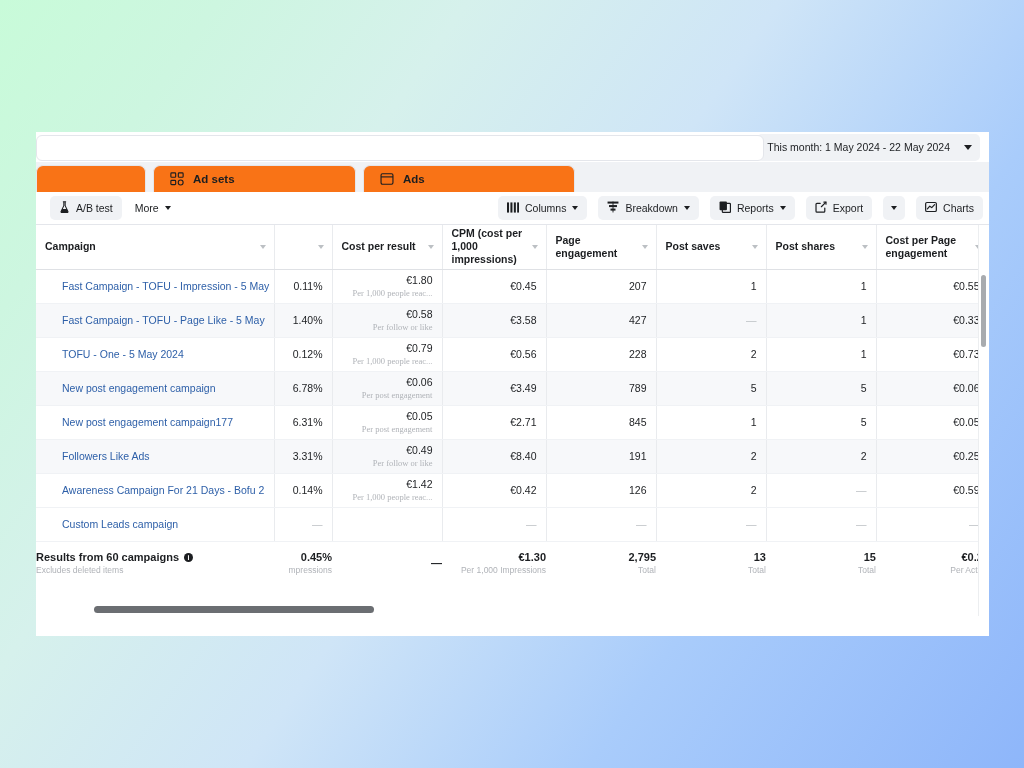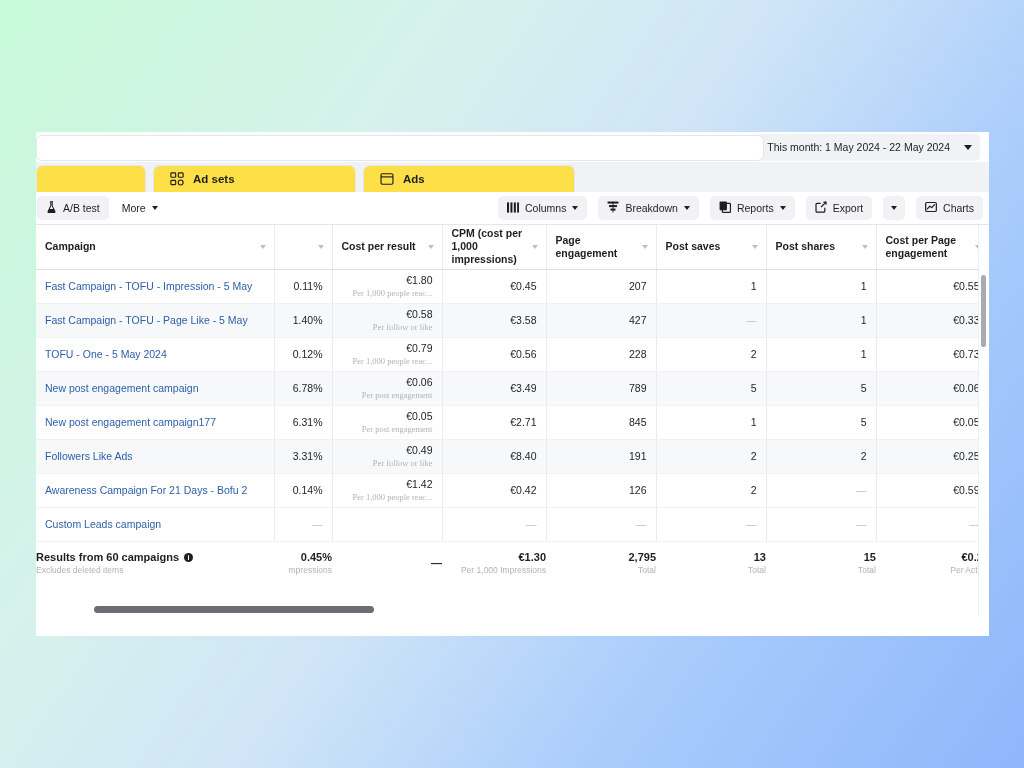--- a/index.html
+++ b/index.html
@@ -78,42 +78,42 @@
   }
   .tab {
     height: 27px;
     display: flex;
     align-items: center;
     gap: 9px;
     padding: 0 16px;
     font-size: 11.5px;
     font-weight: bold;
     color: #1c1e21;
-    background: #fde047;
+    background: #f97316;
     border-radius: 7px 7px 0 0;
     border: 1px solid #e4e6eb;
     border-bottom: none;
     margin-right: 7px;
     white-space: nowrap;
   }
   .tab.first { width: 110px; padding: 0; margin-right: 7px; }
   .tab-ads { width: 212px; }
   .tab-adsets { width: 203px; }
   .tab-icon { flex: none; display: flex; align-items: center; }
 
   
   .toolbar {
     height: 32px;
     display: flex;
     align-items: center;
     padding: 0 6px 0 0;
     background: #fff;
     position: relative;
   }
-  .tb-left { display: flex; align-items: flex-end; gap: 4px; padding-left: 1px; }
+  .tb-left { display: flex; align-items: flex-end; gap: 4px; padding-left: 14px; }
   .tb-right { margin-left: auto; display: flex; align-items: center; gap: 11px; }
   .tb-btn {
     height: 24px;
     display: flex;
     align-items: center;
     gap: 6px;
     padding: 0 9px;
     background: #f0f2f5;
     border-radius: 5px;
     font-size: 10.5px;
@@ -156,21 +156,21 @@
     border-right: 1px solid #e9ebee;
     border-bottom: 1px solid #f0f2f5;
     font-size: 10.5px;
     color: #1c1e21;
     padding: 0 9px;
     vertical-align: middle;
     white-space: nowrap;
     overflow: hidden;
   }
   tbody tr.alt td { background: #f7f8fa; }
-  td.name a { color: #2d5fa8; text-decoration: none; font-size: 10.5px; }
+  td.name a { color: #2d5fa8; text-decoration: none; font-size: 10.5px; margin-left: 17px; }
   td.num { text-align: right; }
   td.cpr { text-align: right; position: relative; padding-right: 9px; }
   td.cpr .sub {
     display: block;
     font-size: 8.5px;
     color: #b0b3b8;
     margin-top: 2px;
     font-family: Liberation Serif, serif;
   }
   td.dash { color: #bcc0c4; }

